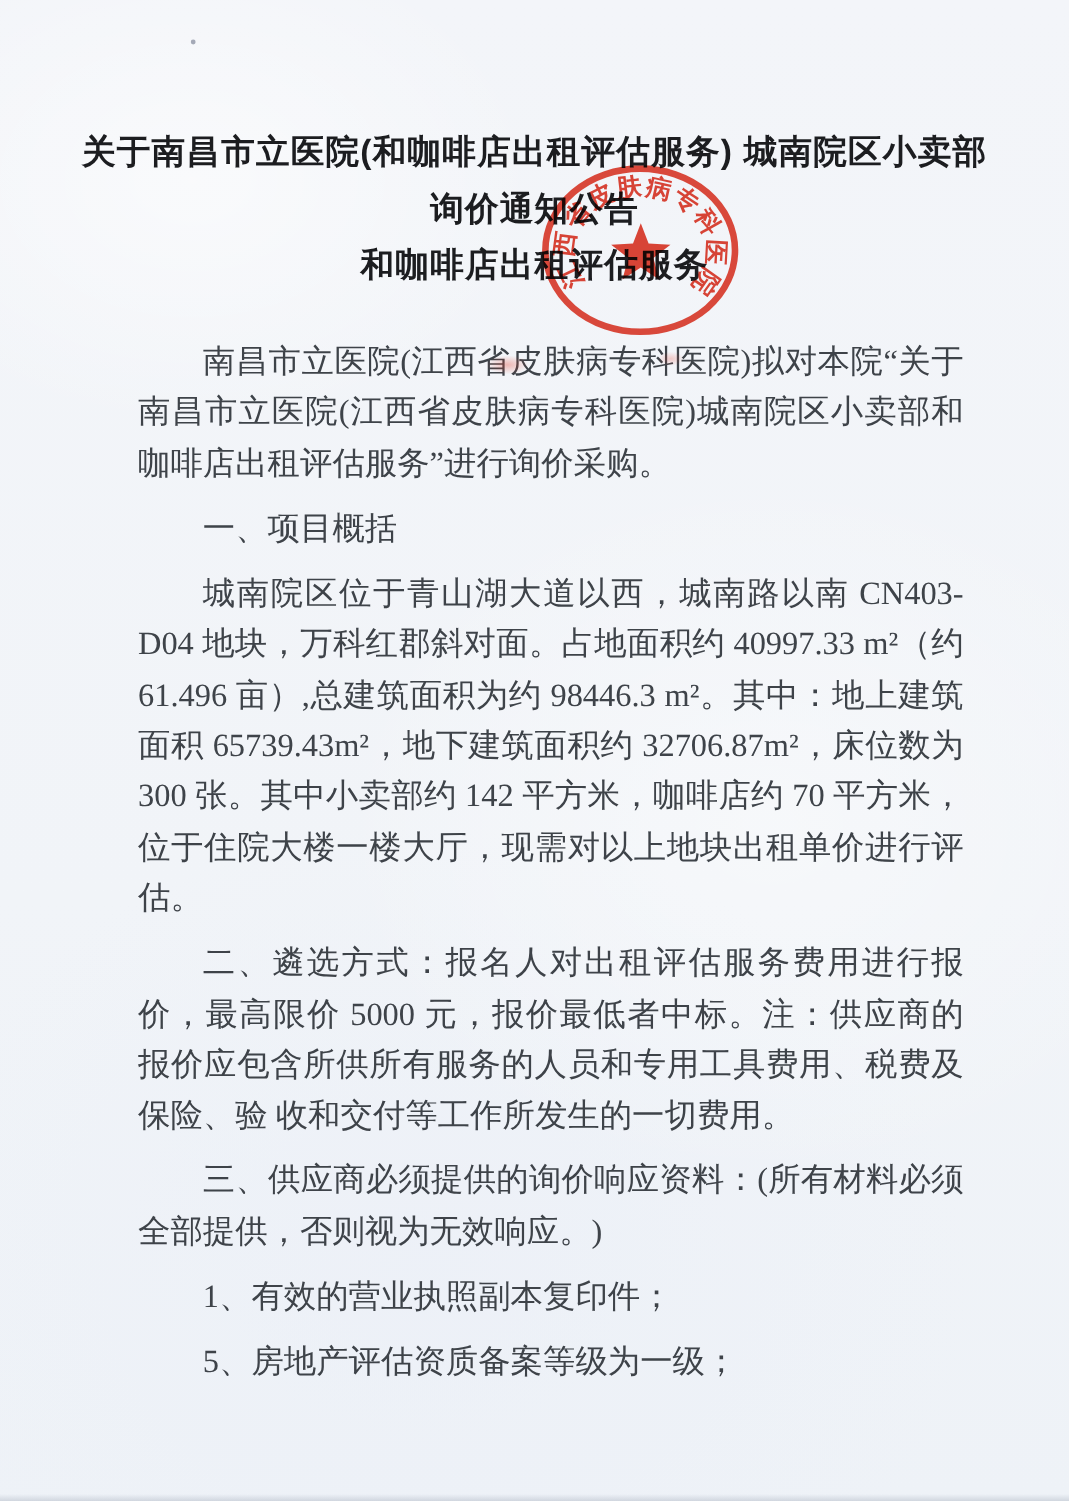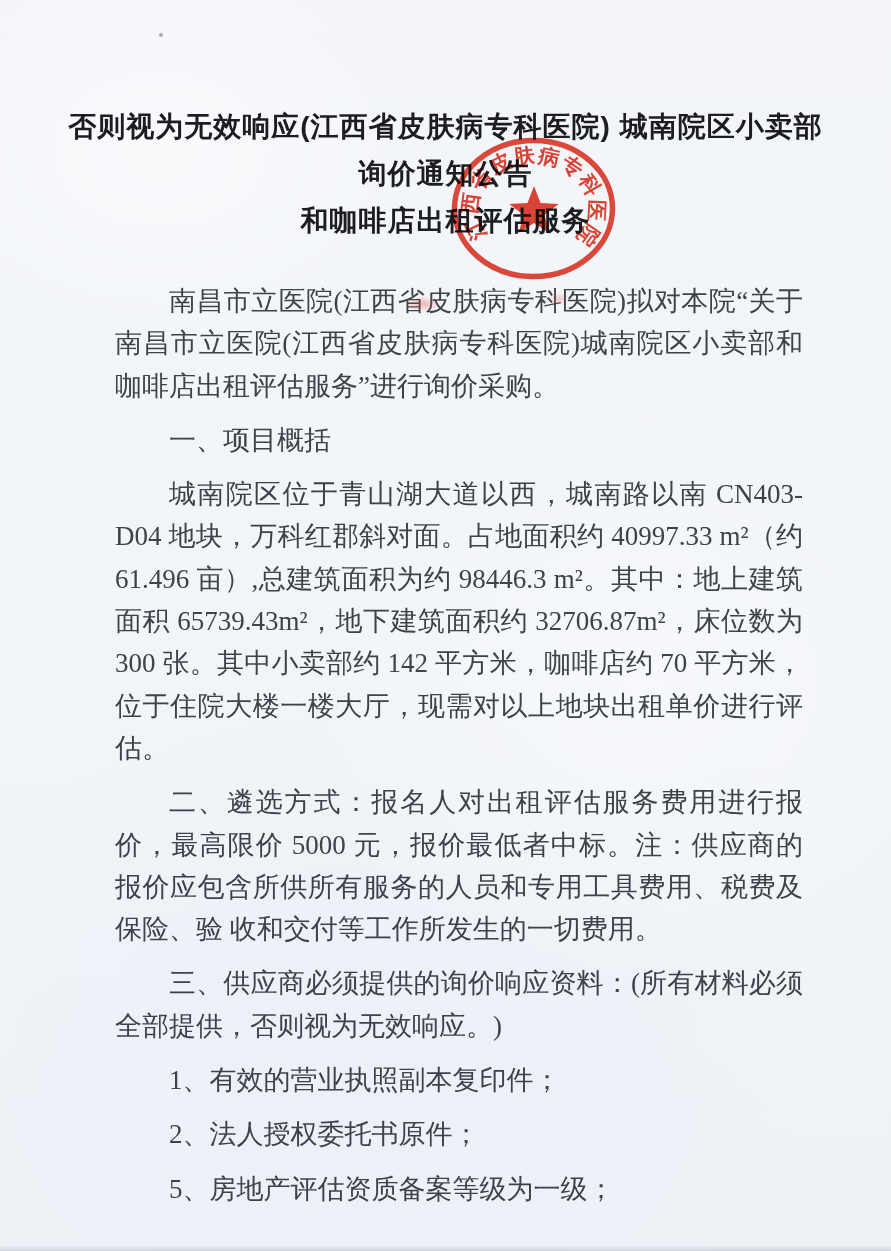--- a/index.html
+++ b/index.html
@@ -47,33 +47,32 @@
   }
 </style>
 </head>
 <body>
 
 <div class="page">
 
   <div class="speck-top"></div>
 
   <div class="title-block">
-    <p class="tline">否则视为无效响应(江西省皮肤病专科医院) 城南院区小卖部</p>
+    <p class="tline">关于南昌市立医院(和咖啡店出租评估服务) 城南院区小卖部</p>
     <p class="tline">询价通知公告</p>
     <p class="tline">和咖啡店出租评估服务</p>
   </div>
 
   <div class="body-block">
     <p>南昌市立医院(江西省皮肤病专科医院)拟对本院“关于南昌市立医院(江西省皮肤病专科医院)城南院区小卖部和咖啡店出租评估服务”进行询价采购。</p>
     <p>一、项目概括</p>
     <p>城南院区位于青山湖大道以西，城南路以南 CN403-D04 地块，万科红郡斜对面。占地面积约 40997.33 m²（约 61.496 亩）,总建筑面积为约 98446.3 m²。其中：地上建筑面积 65739.43m²，地下建筑面积约 32706.87m²，床位数为 300 张。其中小卖部约 142 平方米，咖啡店约 70 平方米，位于住院大楼一楼大厅，现需对以上地块出租单价进行评估。</p>
     <p>二、遴选方式：报名人对出租评估服务费用进行报价，最高限价 5000 元，报价最低者中标。注：供应商的报价应包含所供所有服务的人员和专用工具费用、税费及保险、验 收和交付等工作所发生的一切费用。</p>
     <p>三、供应商必须提供的询价响应资料：(所有材料必须全部提供，否则视为无效响应。)</p>
     <p>1、有效的营业执照副本复印件；</p>
-    <p>2、法人授权委托书原件；</p>
     <p>5、房地产评估资质备案等级为一级；</p>
   </div>
 
   <div class="seal">
     <svg width="200" height="185" viewBox="438 120 200 185" xmlns="http://www.w3.org/2000/svg">
       <ellipse cx="533.5" cy="208.5" rx="79" ry="68" fill="none" stroke-width="5.5" opacity="0.93" stroke="#df2c1a"></ellipse>
       <polygon points="534,186 540.5,203 558.7,204 544.5,215 549.3,233 534,223 518.7,233 523.5,215 509.3,204 527.5,203" opacity="0.95" fill="#df2c1a"></polygon>
       <path id="sealArc" d="M 487.6 234.9 A 56 46 0 1 1 579.4 234.9" fill="none"></path>
       <text font-family="Liberation Sans, DejaVu Sans, sans-serif" font-size="21" font-weight="bold" letter-spacing="1.5" opacity="0.95" fill="#df2c1a">
         <textPath href="#sealArc" startOffset="0">江西省皮肤病专科医院</textPath>

